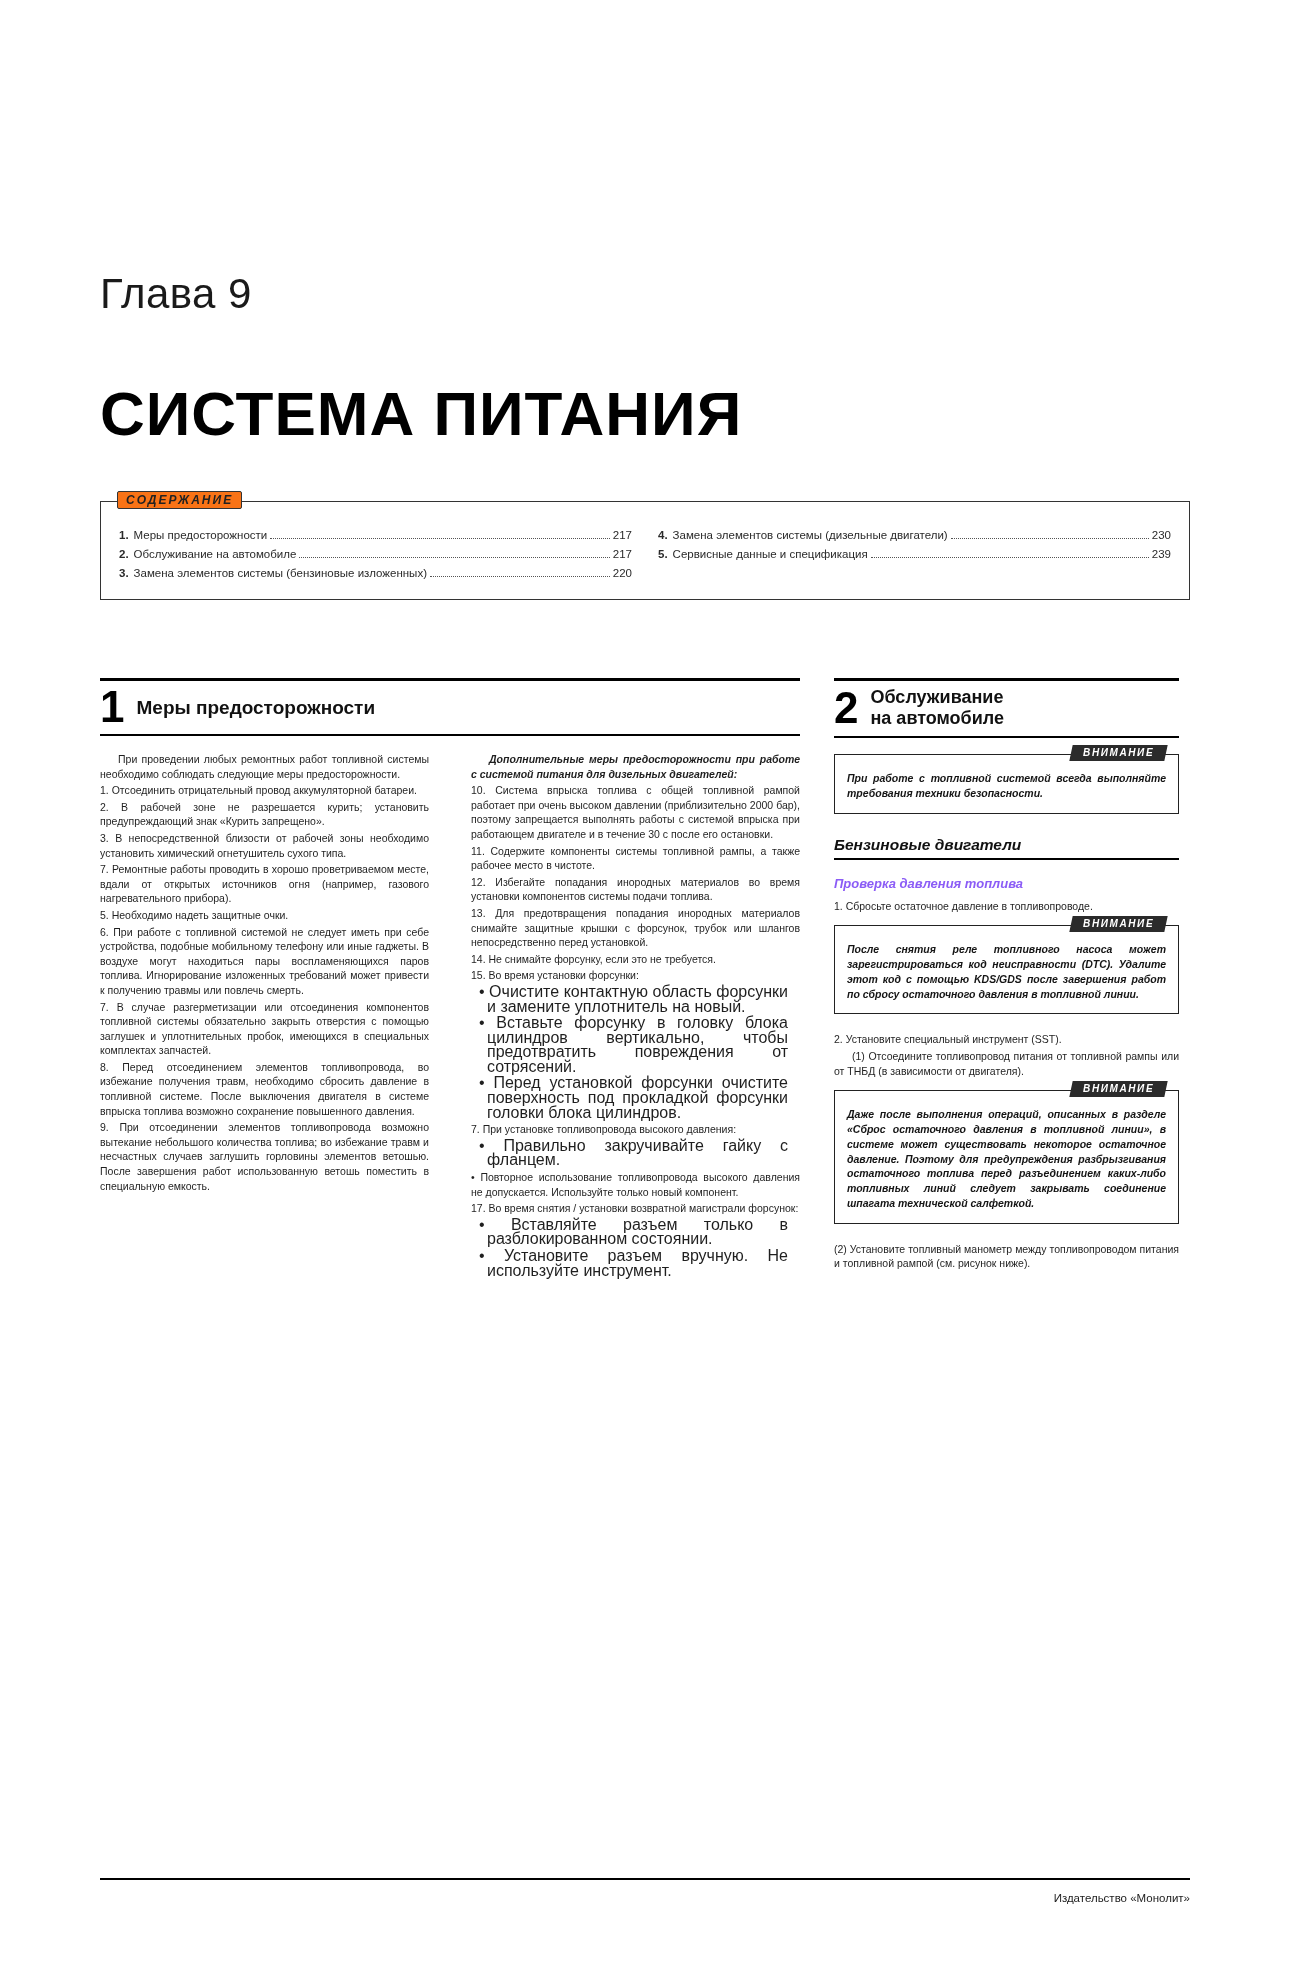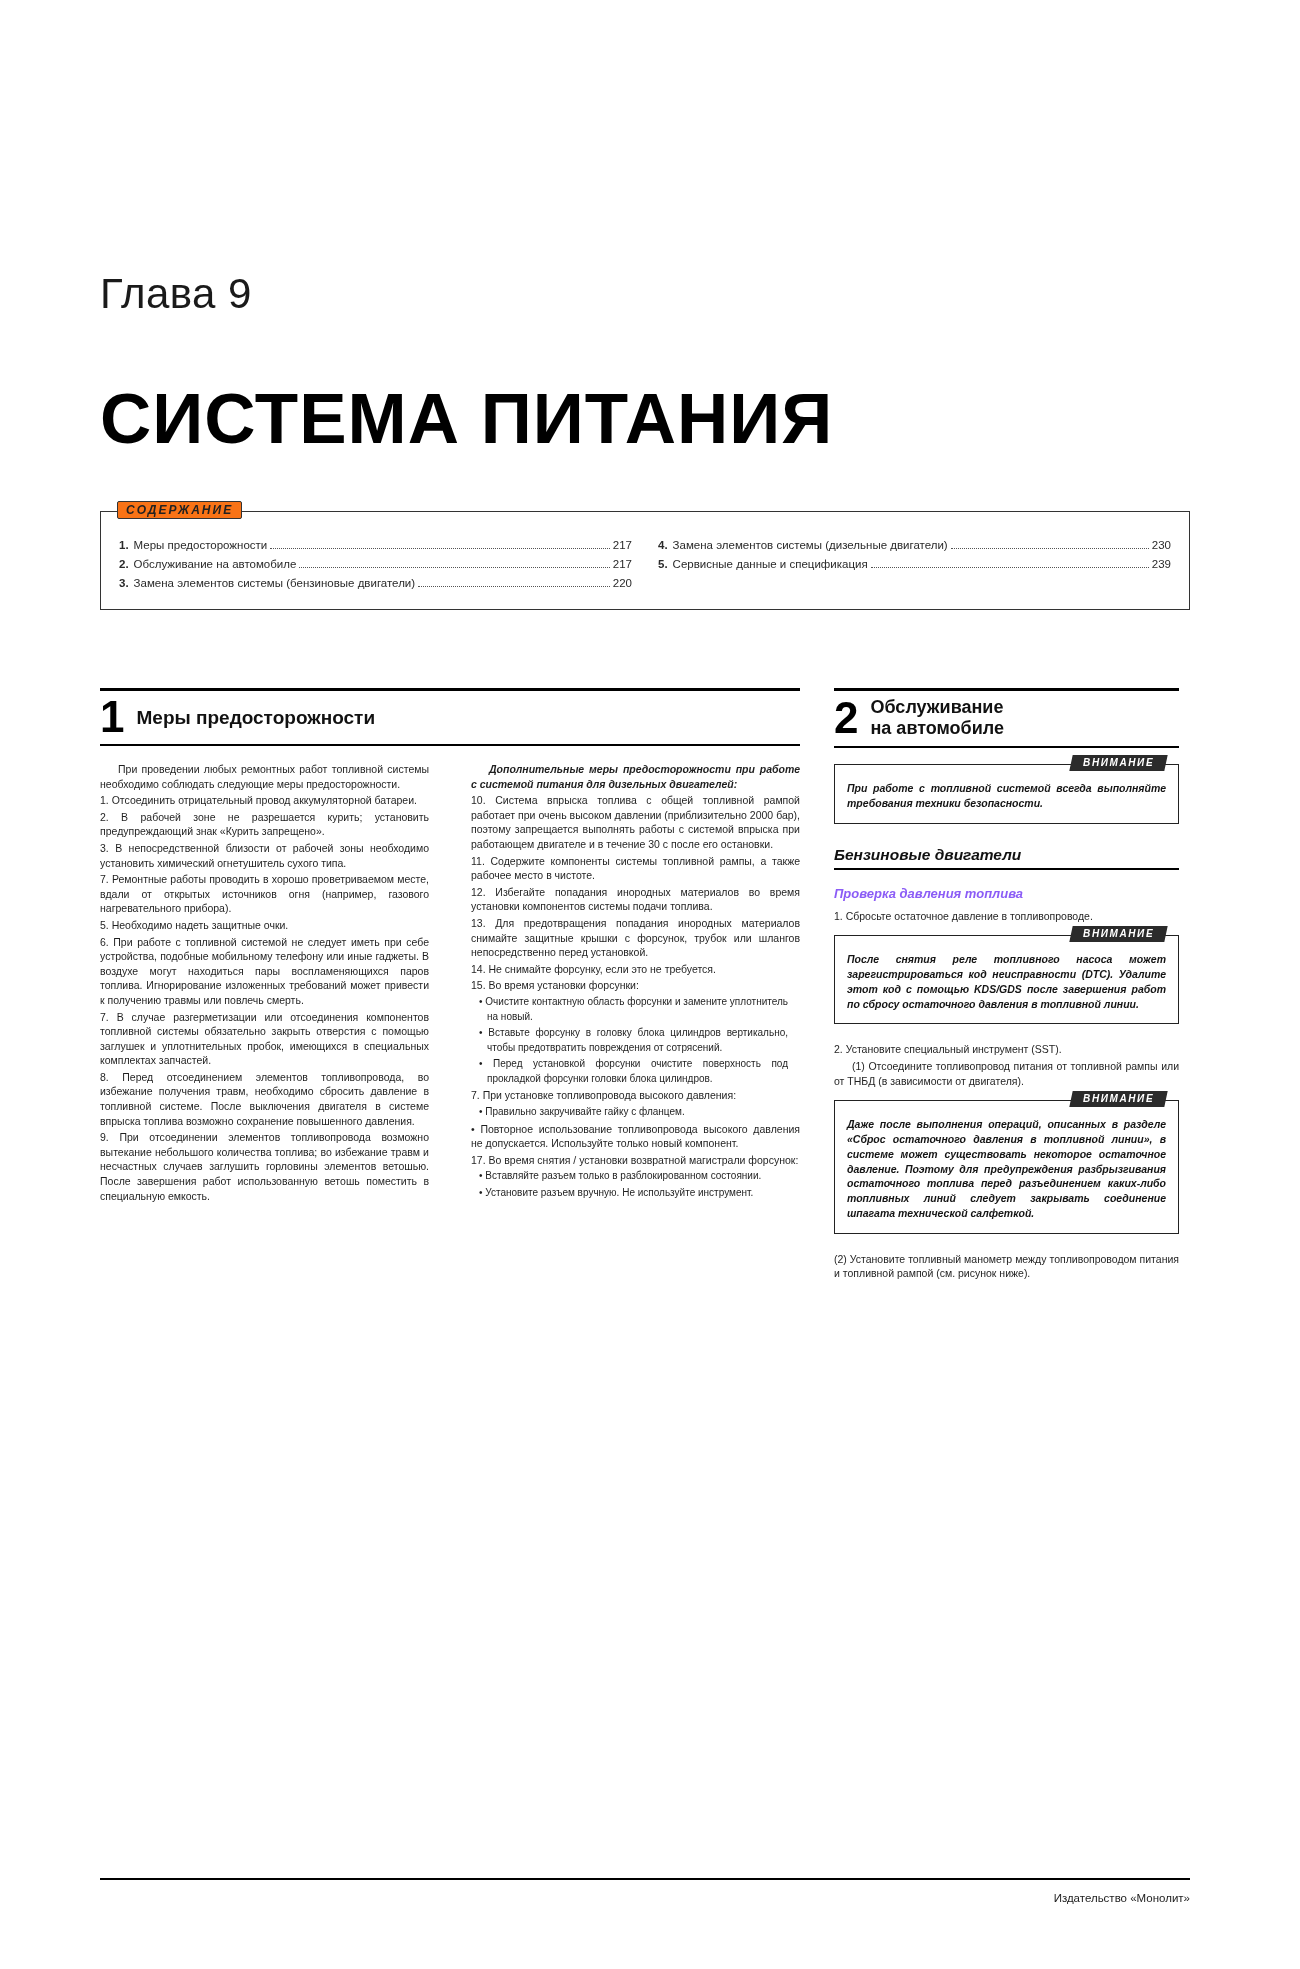--- a/index.html
+++ b/index.html
@@ -31,21 +31,21 @@
 
   
   .chapter-label {
     font-size: 42px;
     font-weight: 400;
     letter-spacing: 0.5px;
     color: #1a1a1a;
     margin: 0 0 60px 0;
   }
   .chapter-title {
-    font-size: 71px;
+    font-size: 62px;
     font-weight: bold;
     letter-spacing: 1px;
     color: #000;
     margin: 0 0 52px 0;
   }
 
   
   .toc-box {
     border: 1.5px solid #333;
     padding: 14px 18px 16px 18px;
@@ -135,21 +135,21 @@
     margin: 0 0 2px 0;
     font-size: 10.5px;
     line-height: 14.6px;
     text-align: justify;
     color: #1f1f1f;
   }
   p.tx.ind { text-indent: 18px; }
   .lead-bold { font-weight: bold; font-style: italic; }
   .bullet {
     margin: 0 12px 2px 0;
-    font-size: 10px;
+    font-size: 16px;
     line-height: 14.6px;
     text-align: justify;
     padding-left: 16px;
     text-indent: -8px;
     color: #1f1f1f;
   }
 
   
   .attn {
     border: 1.5px solid #222;
@@ -236,21 +236,21 @@
             <span class="toc-page">217</span>
           </div>
           <div class="toc-row">
             <span class="toc-num">2.</span>
             <span class="toc-text">Обслуживание на автомобиле</span>
             <span class="toc-dots"></span>
             <span class="toc-page">217</span>
           </div>
           <div class="toc-row">
             <span class="toc-num">3.</span>
-            <span class="toc-text">Замена элементов системы (бензиновые двигатели)</span>
+            <span class="toc-text">Замена элементов системы (бензиновые изложенных)</span>
             <span class="toc-dots"></span>
             <span class="toc-page">220</span>
           </div>
         </div>
         <div class="toc-col">
           <div class="toc-row">
             <span class="toc-num">4.</span>
             <span class="toc-text">Замена элементов системы (дизельные двигатели)</span>
             <span class="toc-dots"></span>
             <span class="toc-page">230</span>

